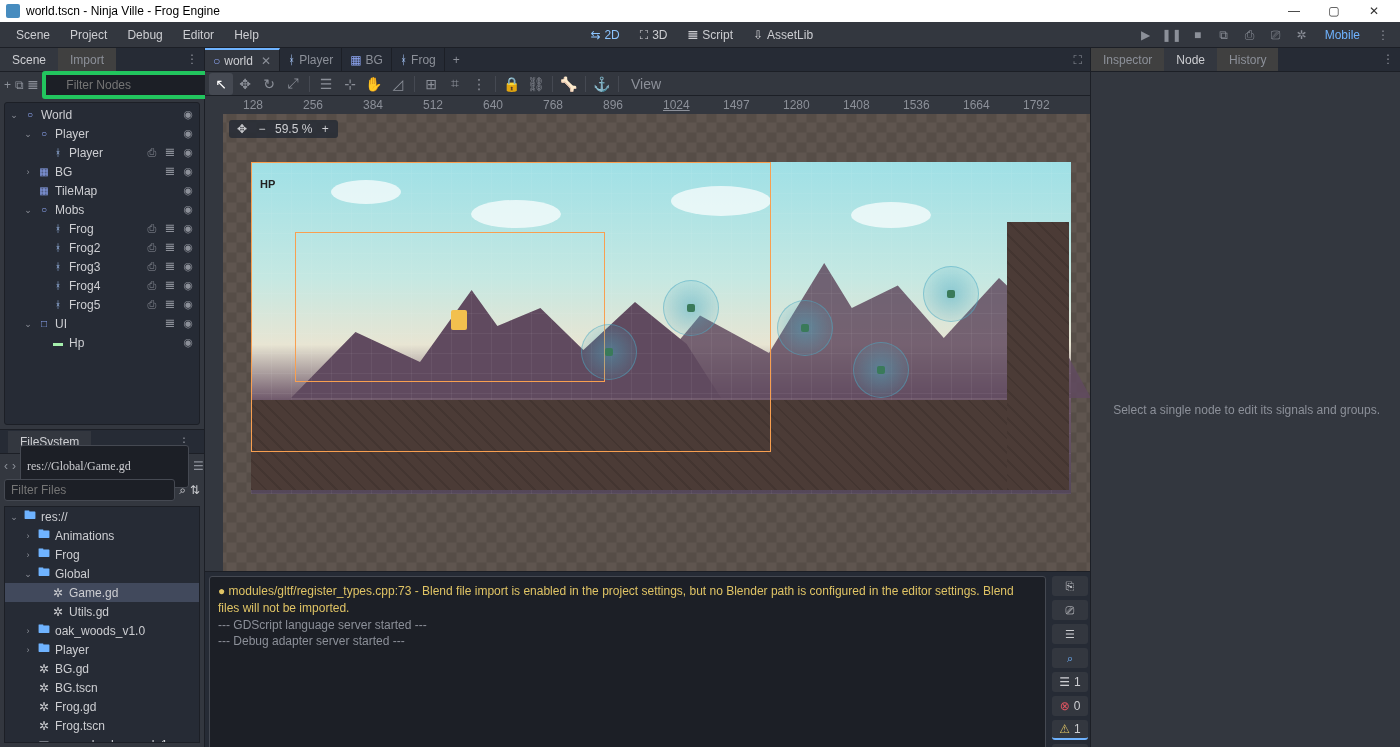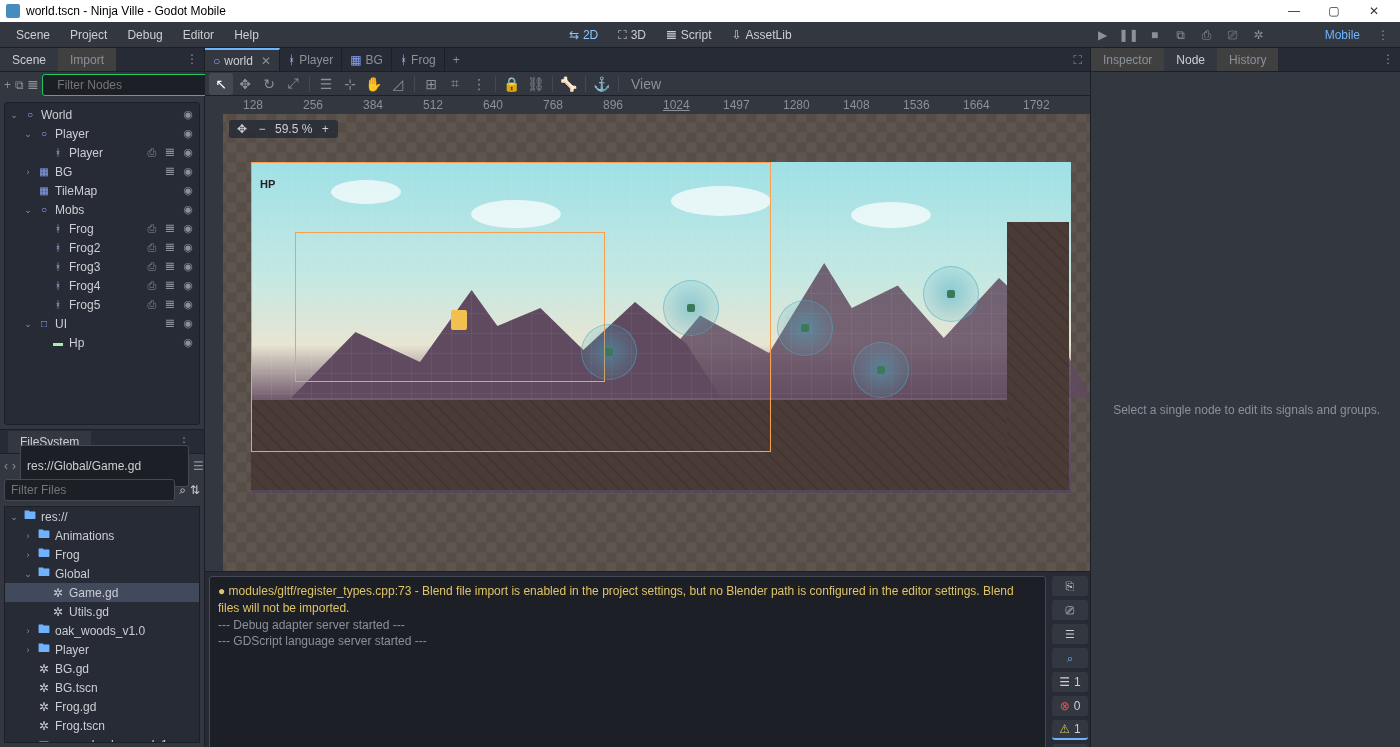--- a/index.html
+++ b/index.html
@@ -8,47 +8,47 @@
 .titlebar .app-icon { width: 14px; height: 14px; background: #478cbf; border-radius: 2px; margin-right: 6px; }
 .titlebar .spacer { flex: 1; }
 .titlebar .win-btn { width: 40px; height: 22px; display: flex; align-items: center; justify-content: center; color: #333; }
 .menubar { height: 26px; background: #33373f; display: flex; align-items: center; padding: 0 6px; border-bottom: 1px solid #1c1f26; }
 .menubar .menu-item { padding: 4px 10px; color: #cdced2; }
 .menubar .center { flex: 1; display: flex; justify-content: center; gap: 0; }
 .menubar .topbtn { padding: 4px 10px; display: flex; align-items: center; gap: 4px; color: #cdced2; }
 .menubar .topbtn.active { color: #8cc4ff; }
 .menubar .right-group { display: flex; gap: 4px; align-items: center; }
 .menubar .play-btn { width: 22px; height: 22px; display: flex; align-items: center; justify-content: center; color: #8c9099; }
-.menubar .mobile { color: #6fb3ff; padding: 0 8px; margin-left: 43px; }
+.menubar .mobile { color: #6fb3ff; padding: 0 8px; }
 .main-row { flex: 1; display: flex; min-height: 0; }
 .left-col { width: 205px; display: flex; flex-direction: column; background: #33373f; border-right: 1px solid #1c1f26; }
 .dock-tabs { height: 24px; background: #262b35; display: flex; align-items: stretch; border-bottom: 1px solid #1c1f26; }
 .dock-tab { padding: 4px 12px; display: flex; align-items: center; background: #404040; color: #8c9099; }
 .dock-tab.active { background: #33373f; color: #cdced2; }
 .dock-tabs .opts { margin-left: auto; padding: 4px 6px; color: #8c9099; }
 .scene-toolbar { height: 26px; display: flex; align-items: center; padding: 0 4px; gap: 4px; }
 .scene-toolbar .tbtn { width: 18px; text-align: center; color: #8c9099; }
-.scene-toolbar input { flex: 1; background: #1c1f26; border: 1px solid #22c55e; color: #7dd3fc; padding: 3px 14px; border-radius: 3px; }
+.scene-toolbar input { flex: 1; background: #1c1f26; border: 4px solid #22c55e; color: #7dd3fc; padding: 3px 20px; border-radius: 3px; }
 .tree { flex: 1; overflow-y: auto; background: #262b35; margin: 4px; border: 1px solid #1c1f26; border-radius: 3px; padding: 2px 0; }
 .tree-row { display: flex; align-items: center; height: 19px; padding: 0 4px; gap: 4px; }
 .tree-row .chev { width: 10px; font-size: 9px; color: #8c9099; text-align: center; }
 .tree-row .node-icon { width: 14px; height: 14px; display: flex; align-items: center; justify-content: center; font-size: 10px; }
 .tree-row .label { flex: 1; }
 .tree-row .rbtn { width: 14px; height: 14px; display: flex; align-items: center; justify-content: center; color: #8c9099; font-size: 11px; }
 .icon-node2d { color: #8da5f3; }
 .icon-char { color: #a5c5f7; }
 .icon-parallax { color: #8da5f3; }
 .icon-tilemap { color: #8da5f3; }
 .icon-canvas { color: #8da5f3; }
 .icon-bar { color: #a5efac; }
 .fs-panel { flex: 1; display: flex; flex-direction: column; border-top: 1px solid #1c1f26; min-height: 0; }
 .fs-header { height: 24px; display: flex; align-items: center; padding: 0 8px; background: #262b35; border-bottom: 1px solid #1c1f26; }
 .fs-header .opts { margin-left: auto; color: #8c9099; }
 .fs-path { height: 24px; display: flex; align-items: center; padding: 0 4px; gap: 4px; }
-.fs-path input { flex: 1; background: #1c1f26; border: 1px solid #454952; color: #cdced2; padding: 13px 6px; border-radius: 3px; }
+.fs-path input { flex: 1; background: #1c1f26; border: 1px solid #454952; color: #cdced2; padding: 13px 6px; border-radius: 3px; font-family: Liberation Serif, serif; }
 .fs-path .nav-btn { width: 14px; color: #8c9099; text-align: center; }
 .fs-filter { height: 24px; display: flex; align-items: center; padding: 0 4px; gap: 4px; }
 .fs-filter input { flex: 1; background: #1c1f26; border: 1px solid #454952; color: #8c9099; padding: 3px 6px; border-radius: 3px; }
 .fs-tree { flex: 1; overflow-y: auto; background: #262b35; margin: 4px; border: 1px solid #1c1f26; }
 .fs-row { display: flex; align-items: center; height: 19px; padding: 0 4px; gap: 4px; }
 .fs-row.selected { background: #41495c; }
 .fs-row .chev { width: 10px; font-size: 9px; color: #8c9099; text-align: center; }
 .fs-row .ficon { width: 14px; text-align: center; }
 .center-col { flex: 1; display: flex; flex-direction: column; min-width: 0; background: #262b35; }
 .scene-tabs { height: 24px; display: flex; align-items: stretch; background: #262b35; border-bottom: 1px solid #1c1f26; }
@@ -93,21 +93,21 @@
 .output-side { width: 40px; display: flex; flex-direction: column; padding: 4px 2px; gap: 4px; }
 .out-btn { height: 20px; display: flex; align-items: center; justify-content: center; background: #33373f; border-radius: 3px; gap: 4px; font-size: 11px; }
 .right-col { width: 310px; background: #33373f; display: flex; flex-direction: column; border-left: 1px solid #1c1f26; }
 .right-body { flex: 1; display: flex; align-items: center; justify-content: flex-end; color: #8c9099; padding: 20px; text-align: center; }
 </style>
 </head>
 <body>
 
 <div class="titlebar">
   <div class="app-icon"></div>
-  <span>world.tscn - Ninja Ville - Godot Mobile</span>
+  <span>world.tscn - Ninja Ville - Frog Engine</span>
   <div class="spacer"></div>
   <div class="win-btn">—</div>
   <div class="win-btn">▢</div>
   <div class="win-btn">✕</div>
 </div>
 
 <div class="menubar">
   <div class="menu-item">Scene</div>
   <div class="menu-item">Project</div>
   <div class="menu-item">Debug</div>
@@ -432,22 +432,22 @@
         <div class="frog-gizmo" style="top:186px;left:554px"></div>
         <div class="frog-gizmo" style="top:228px;left:630px"></div>
         <div class="frog-gizmo" style="top:152px;left:700px"></div>
       </div>
     </div>
 
     <div class="bottom-panel">
       <div class="output-box">
         <div class="output-text">
           <div class="warn">● <span>modules/gltf/register_types.cpp:73 - Blend file import is enabled in the project settings, but no Blender path is configured in the editor settings. Blend files will not be imported.</span></div>
+          <div class="dim">--- GDScript language server started ---</div>
           <div class="dim">--- Debug adapter server started ---</div>
-          <div class="dim">--- GDScript language server started ---</div>
         </div>
         <div class="output-side">
           <div class="out-btn">⎘</div>
           <div class="out-btn">⎚</div>
           <div class="out-btn">☰</div>
           <div class="out-btn" style="color:#6fb3ff">⌕</div>
           <div class="out-btn">
               <span>☰</span>
               <span>1</span>
             </div>

